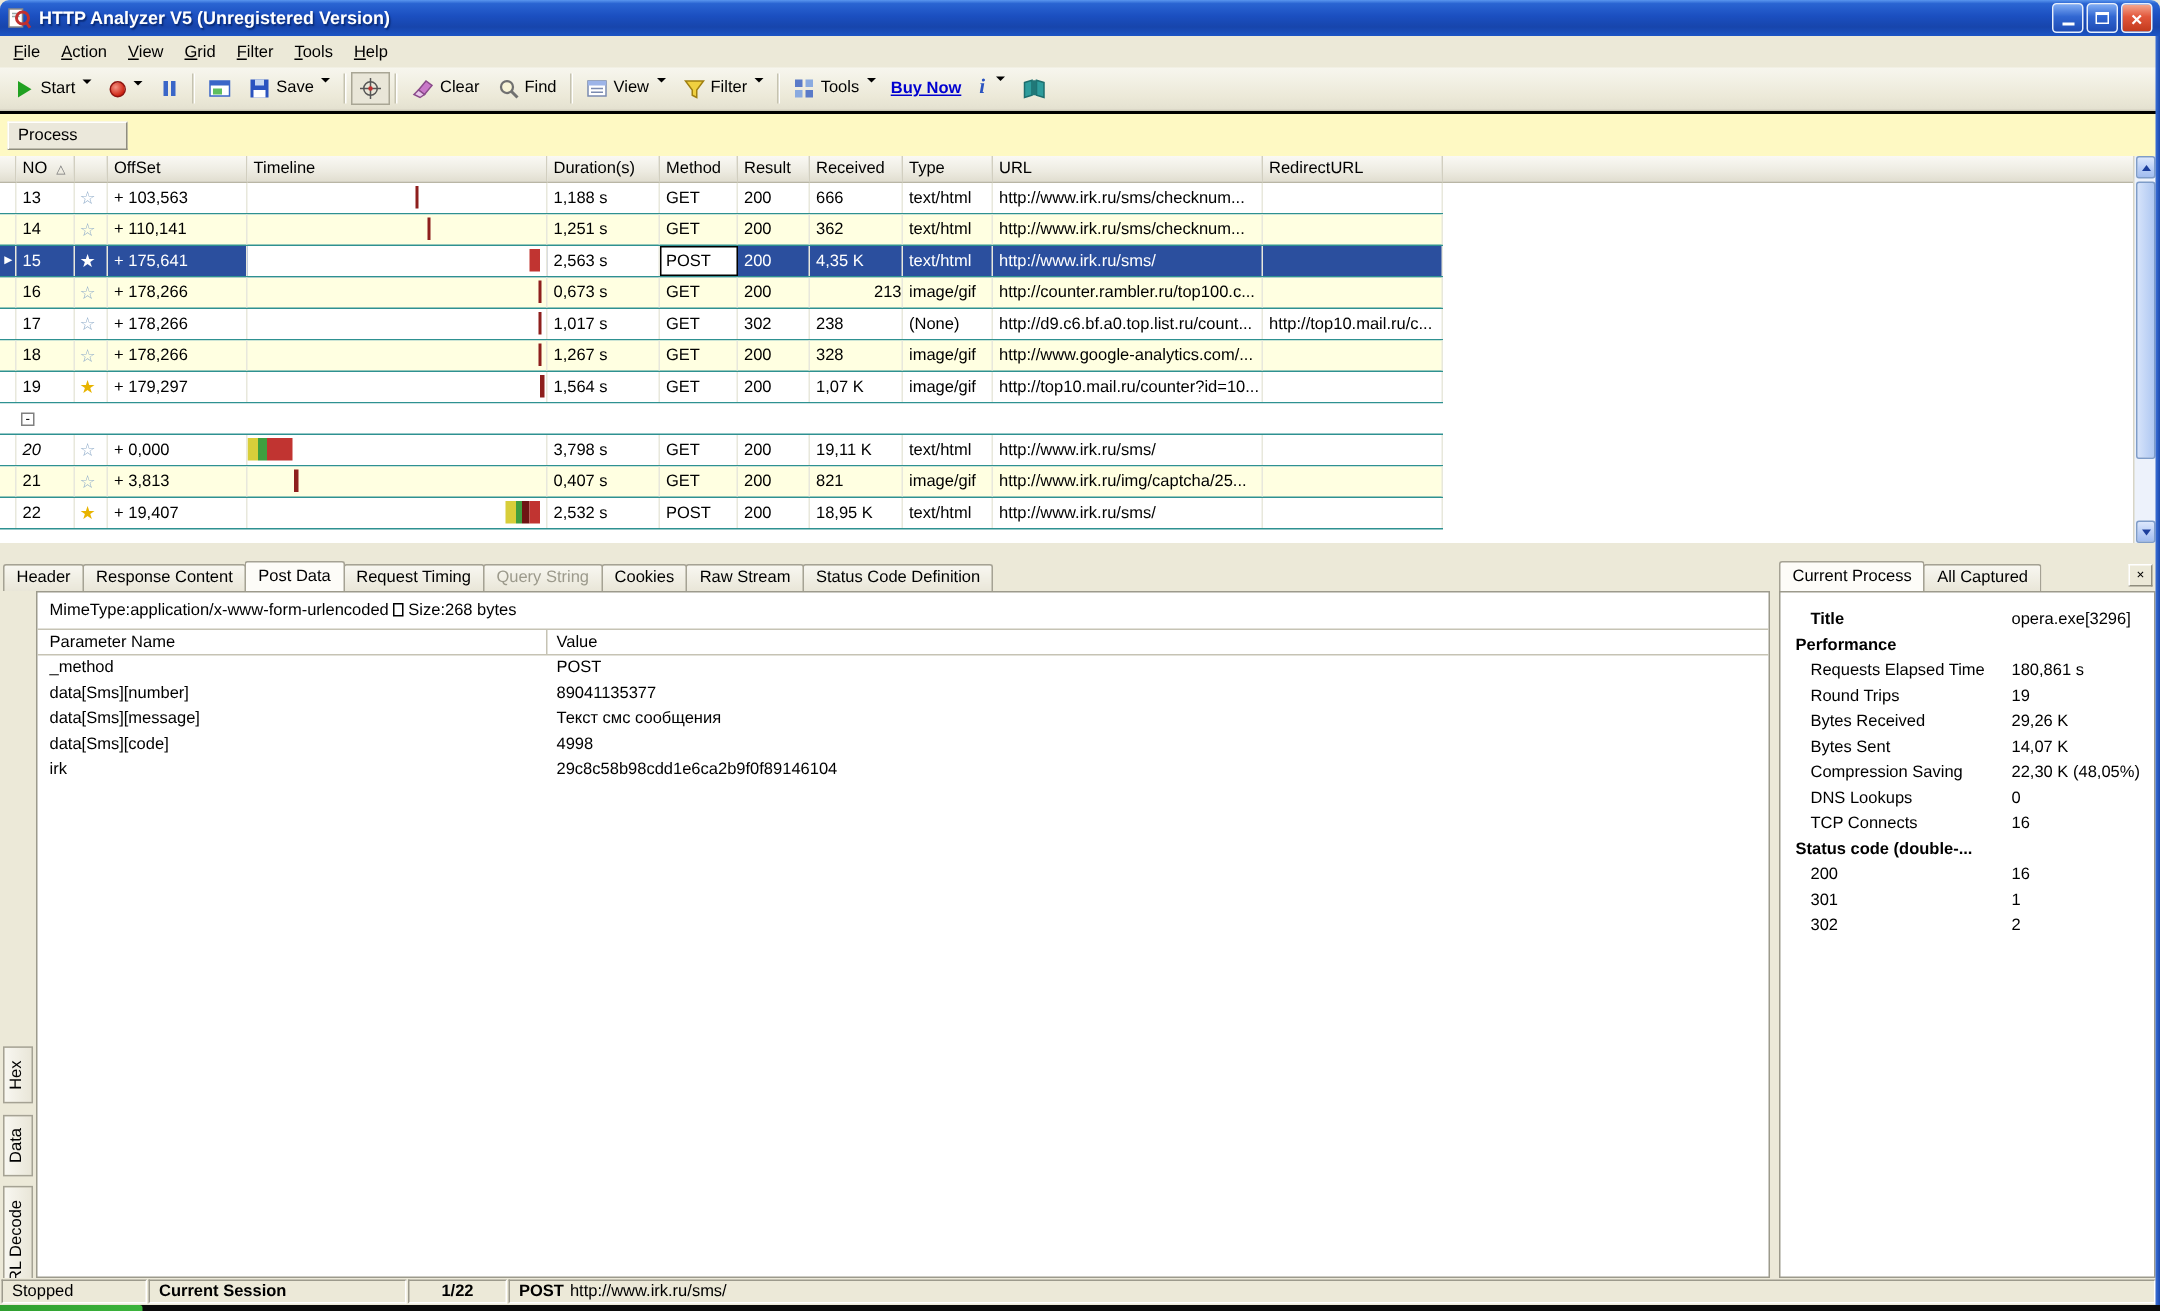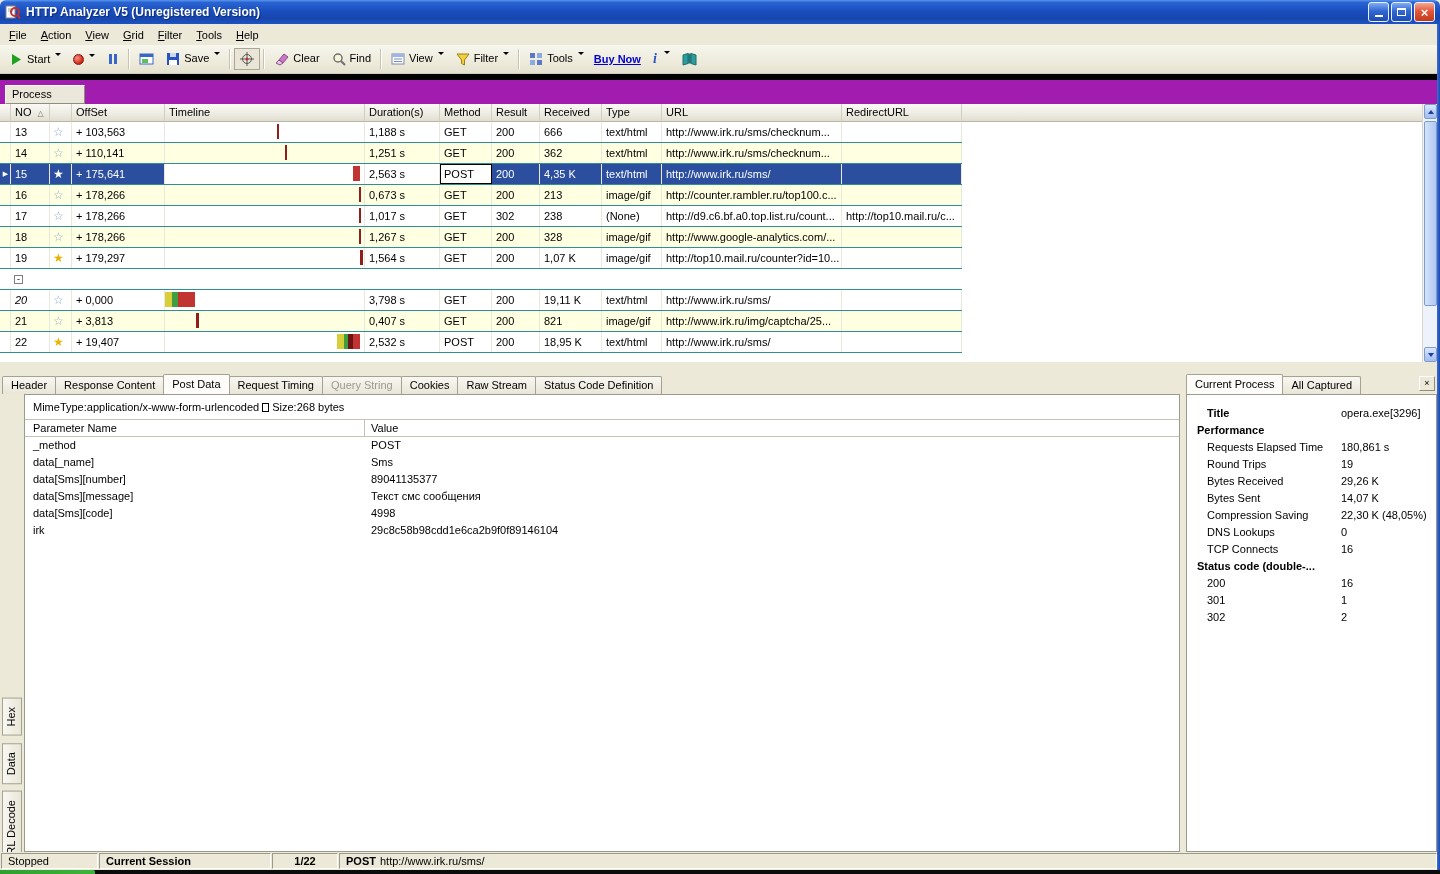--- a/index.html
+++ b/index.html
@@ -32,21 +32,21 @@
     display:flex; align-items:center; padding:0 4px; }
   .tbtn { display:flex; align-items:flex-start; gap:4px; padding:3px 5px; border:1px solid transparent; }
   .tbtn.boxed { border:1px solid #A9A695; background:#E9E6D8; }
   .tsep { width:2px; height:20px; border-left:1px solid #C6C3B0; border-right:1px solid #FFFFFF; margin:0 3px; }
   .dd { width:0; height:0; border-left:3px solid transparent; border-right:3px solid transparent; border-top:3px solid #000; display:inline-block; margin-left:1px; }
   .rec-dot { width:11px; height:11px; border-radius:50%; background:radial-gradient(circle at 35% 35%,#F49382,#CE2414 70%,#9A1408); border:1px solid #8E1410; }
   .buynow { color:#0000D0; font-weight:bold; text-decoration:underline; padding:0 4px; }
   .info-i { color:#2B53C0; font-weight:bold; font-style:italic; font-family:"Liberation Serif", serif; font-size:14px; padding:0 2px; }
 
   
-  .processbar { position:absolute; top:74px; left:0; width:1440px; height:30px; background:#a21caf; border-top:6px solid #000000; }
+  .processbar { position:absolute; top:74px; left:0; width:1440px; height:30px; background:#fef9c3; border-top:2px solid #000000; }
   .process-chip { position:absolute; top:5px; left:5px; width:80px; height:19px; background:#EBE8DB;
     border:1px solid #FFFFFF; border-right-color:#8F8D7E; border-bottom-color:#8F8D7E; padding:2px 6px; line-height:13px; }
 
   
   .grid { position:absolute; top:104px; left:0; width:1422px; height:258px; background:#fff; overflow:hidden; }
   .grid-header { display:flex; height:18px; }
   .hcell { flex:0 0 auto; height:18px; line-height:17px; padding-left:4px; overflow:hidden; white-space:nowrap;
     background:linear-gradient(180deg,#FAF9F4,#EDEBE1 60%,#E1DED0); border-right:1px solid #D2CFC0; border-bottom:1px solid #B9B6A5; }
   .sort { font-size:8px; color:#777; margin-left:6px; }
   .grow { display:flex; width:962px; height:21px; border-bottom:1px solid #2E9191; background:#fff; }
@@ -339,21 +339,21 @@
           <span class="cell c-gutter" style="width: 11px;"></span>
           <span class="cell c-no" style="width: 39px;">16</span>
           <span class="cell c-star star-outline" style="width: 22px;">☆</span>
           <span class="cell c-offset" style="width: 93px;">+ 178,266</span>
           <span class="cell c-timeline" style="width: 200px;">
             <i class="tl-bar" style="left: 194px; width: 2px; background: rgb(142, 31, 29);"></i>
           </span>
           <span class="cell c-dur" style="width: 75px;">0,673 s</span>
           <span class="cell c-method" style="width: 52px;">GET</span>
           <span class="cell c-result" style="width: 48px;">200</span>
-          <span class="cell c-recv" style="width: 62px;">213</span>
+          <span class="cell c-recv" style="width: 62px; text-align: right;">213</span>
           <span class="cell c-type" style="width: 60px;">image/gif</span>
           <span class="cell c-url" style="width: 180px;">http://counter.rambler.ru/top100.c...</span>
           <span class="cell c-redir" style="width: 120px;"></span>
         </div>
         <div class="grow">
           <span class="cell c-gutter" style="width: 11px;"></span>
           <span class="cell c-no" style="width: 39px;">17</span>
           <span class="cell c-star star-outline" style="width: 22px;">☆</span>
           <span class="cell c-offset" style="width: 93px;">+ 178,266</span>
           <span class="cell c-timeline" style="width: 200px;">
@@ -494,24 +494,20 @@
     <div class="pheader">
       <span class="ph1">Parameter Name</span>
       <span class="ph2">Value</span>
     </div>
     <div id="param-rows">
         <div class="prow">
           <span class="pname">_method</span>
           <span class="pval">POST</span>
         </div>
         <div class="prow">
-          <span class="pname">data[_name]</span>
-          <span class="pval">Sms</span>
-        </div>
-        <div class="prow">
           <span class="pname">data[Sms][number]</span>
           <span class="pval">89041135377</span>
         </div>
         <div class="prow">
           <span class="pname">data[Sms][message]</span>
           <span class="pval">Текст смс сообщения</span>
         </div>
         <div class="prow">
           <span class="pname">data[Sms][code]</span>
           <span class="pval">4998</span>

